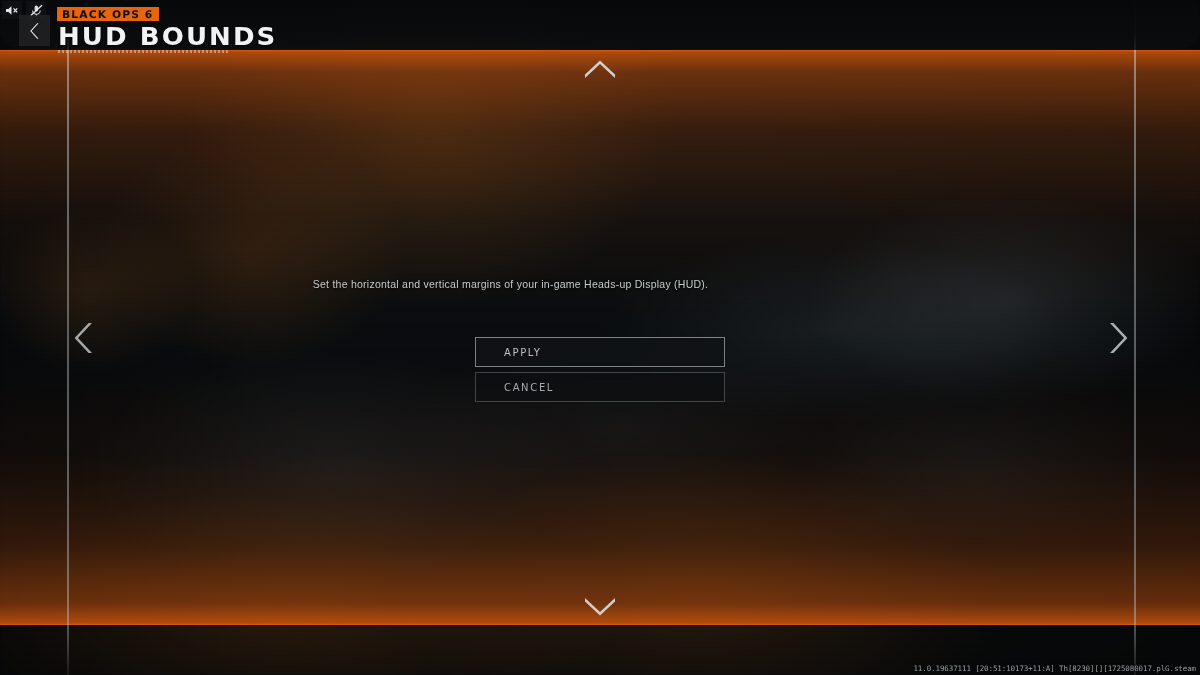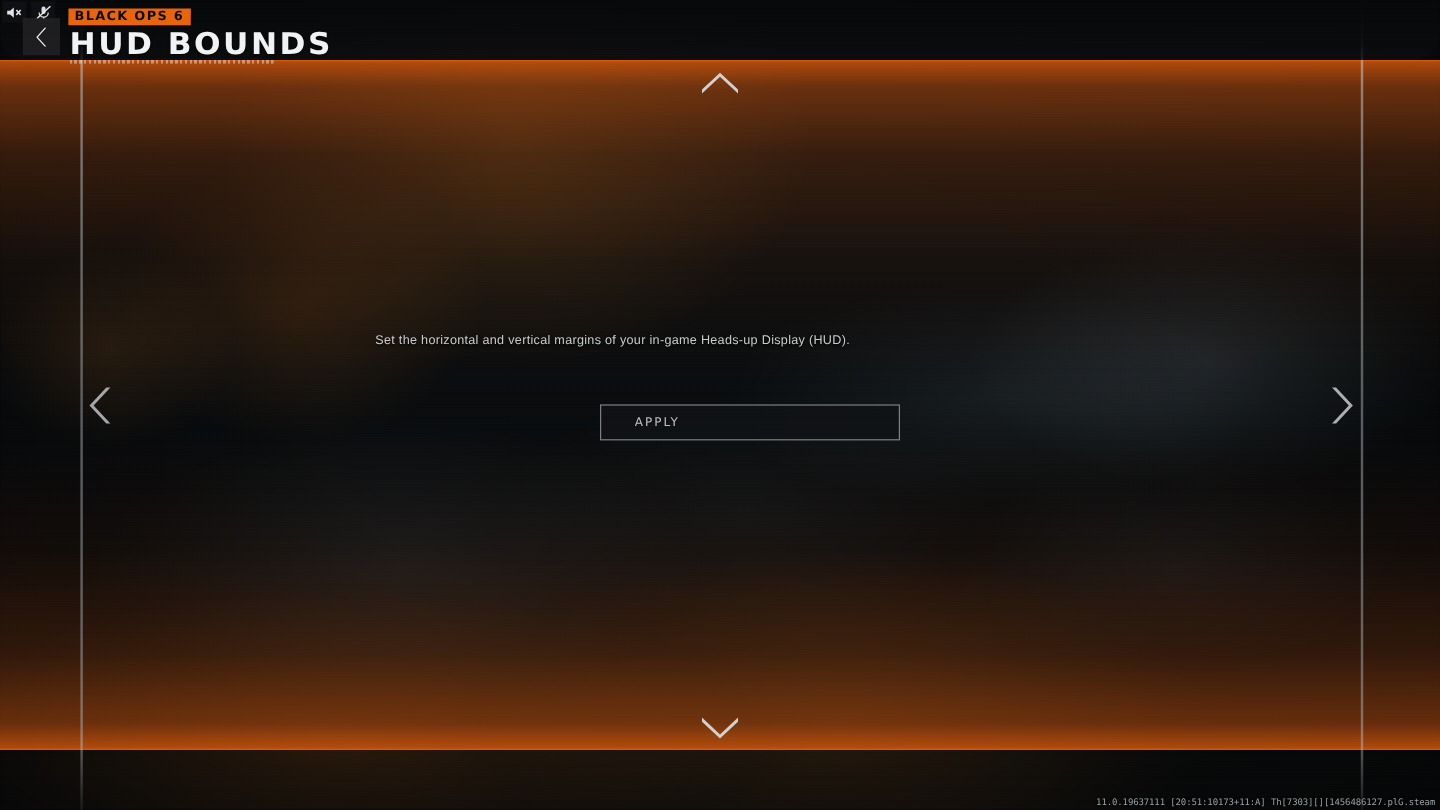--- a/index.html
+++ b/index.html
@@ -219,21 +219,20 @@
     color: #a7abae;
     font-size: 10px;
     letter-spacing: 1.65px;
     padding-left: 28px;
     font-family: "DejaVu Sans", sans-serif;
   }
   .menu-button.focused {
     border-color: rgba(205,210,215,0.58);
     background: rgba(16,18,21,0.84);
     color: #bdc1c4;
-    margin-left: 25px;
   }
 
   
   .nav-arrow {
     position: absolute;
     z-index: 18;
     background: transparent;
     border: none;
     cursor: pointer;
     display: flex;
@@ -318,20 +317,21 @@
       <div id="title-underline"></div>
     </div>
   </div>
 
   <div id="center-panel">
 
     <div id="description">Set the horizontal and vertical margins of your in-game Heads-up Display (HUD).</div>
 
     <div id="button-stack">
       <button class="menu-button focused">APPLY</button>
+      <button class="menu-button">CANCEL</button>
     </div>
   </div>
 
   <button class="nav-arrow" id="arrow-left">
     <svg width="22" height="34" viewBox="0 0 22 34">
       <path d="M18 2 L4 17 L18 32 L14.6 32 L0.6 17 L14.6 2 Z" fill="#c6cacd" opacity="0.82"></path>
     </svg>
   </button>
 
   <button class="nav-arrow" id="arrow-right">
@@ -345,16 +345,16 @@
       <path d="M2 18 L17 4 L32 18 L32 14.6 L17 0.6 L2 14.6 Z" fill="#dde1e4" opacity="0.9"></path>
     </svg>
   </button>
 
   <button class="nav-arrow" id="arrow-down">
     <svg width="34" height="22" viewBox="0 0 34 22">
       <path d="M2 4 L17 18 L32 4 L32 7.4 L17 21.4 L2 7.4 Z" fill="#dde1e4" opacity="0.9"></path>
     </svg>
   </button>
 
-  <div id="build-string">11.0.19637111 [20:51:10173+11:A] Th[7303][][1456486127.plG.steam</div>
+  <div id="build-string">11.0.19637111 [20:51:10173+11:A] Th[8230][][1725080017.plG.steam</div>
 
   <div id="grain"></div>
 </div>
 
 </body></html>

